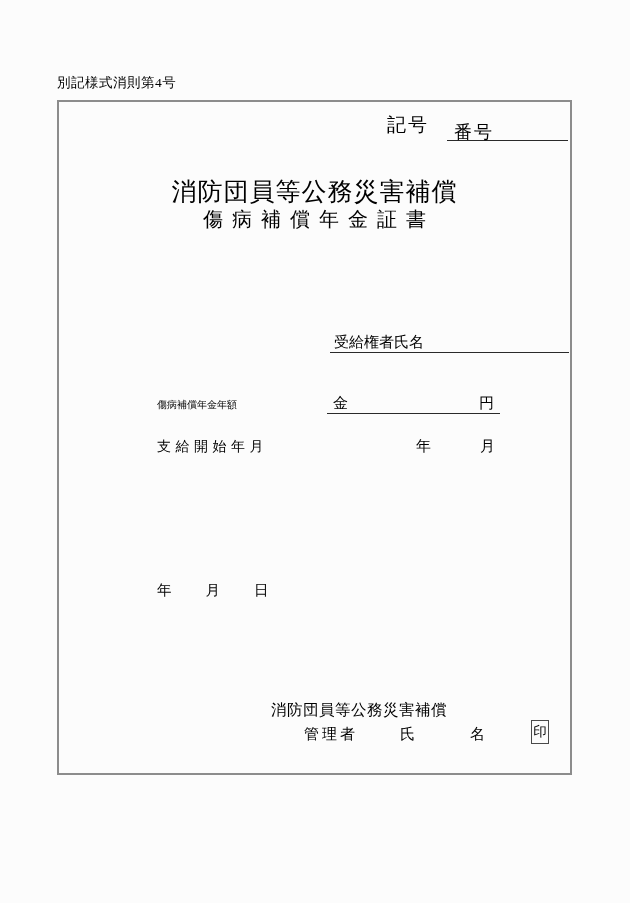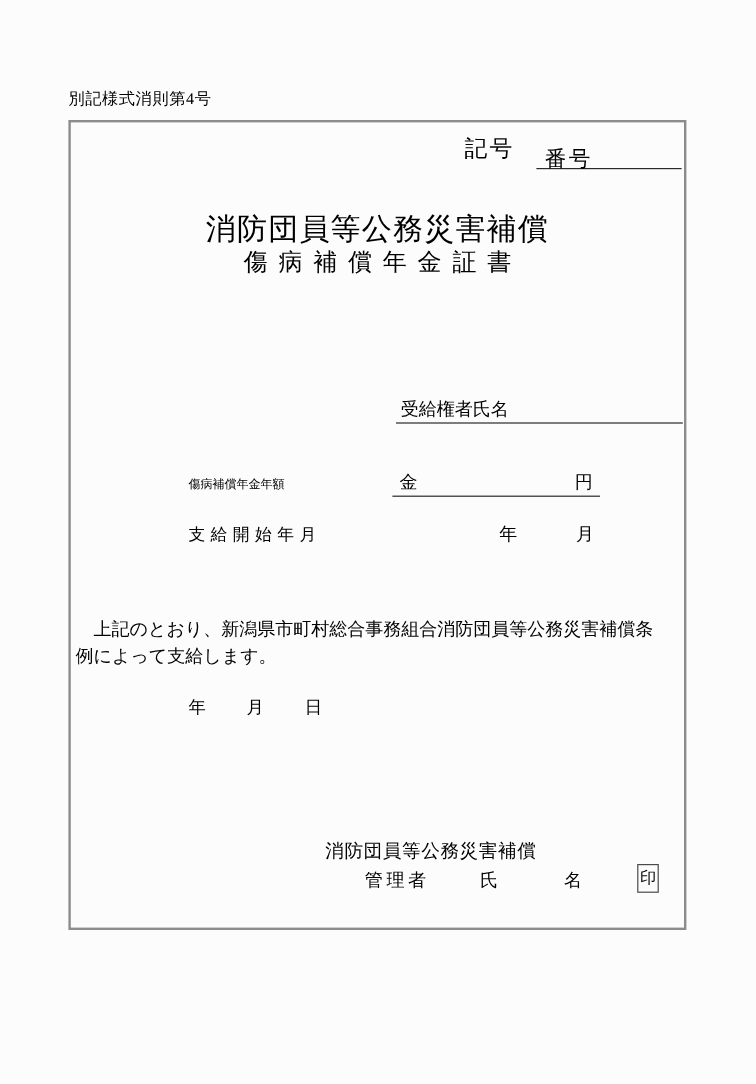--- a/index.html
+++ b/index.html
@@ -144,24 +144,20 @@
     <div class="abs amount-label">傷病補償年金年額</div>
     <div class="abs amount-field">
       <span>金</span>
       <span>円</span>
     </div>
 
     <div class="abs start-label">支給開始年月</div>
     <div class="abs start-year">年</div>
     <div class="abs start-month">月</div>
 
-    <div class="abs body-paragraph">
-      <div class="body-line1">上記のとおり、新潟県市町村総合事務組合消防団員等公務災害補償条</div>
-      <div class="body-line2">例によって支給します。</div>
-    </div>
 
     <div class="abs date-row">
       <span>年</span>
       <span>月</span>
       <span>日</span>
     </div>
 
     <div class="abs org-name">消防団員等公務災害補償</div>
     <div class="abs manager-label">管理者</div>
     <div class="abs surname-label">氏</div>

